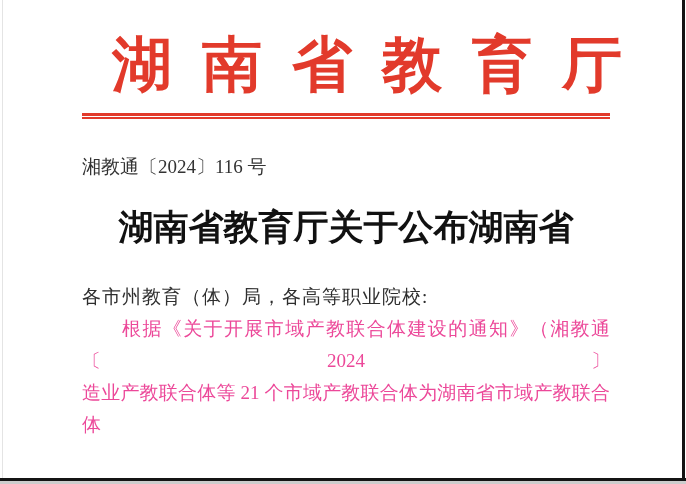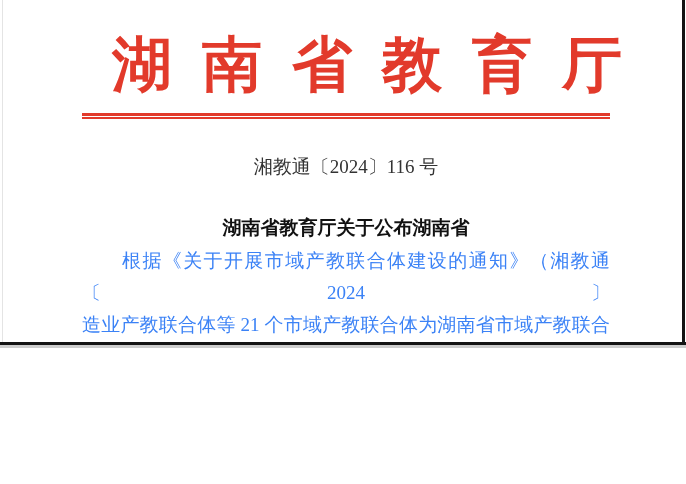--- a/index.html
+++ b/index.html
@@ -1,19 +1,19 @@
 <!DOCTYPE html>
 <html><head>
 <meta charset="utf-8">
 <style>
   html, body { margin: 0; padding: 0; background: #ffffff; }
   .page {
     position: relative;
     width: 686px;
-    height: 348px;
+    height: 484px;
     background: #ffffff;
     overflow: hidden;
     font-family: "Liberation Serif", "DejaVu Serif", serif;
     color: #222;
   }
   .content {
     margin-left: 82px;
     width: 528px;
   }
   
@@ -31,44 +31,44 @@
   
   .red-line {
     margin-top: 9px;
     height: 1px;
     background: #ffffff;
     border-top: 3px solid #e23a2b;
     border-bottom: 2px solid #e23a2b;
   }
   .doc-number {
     margin-top: 36px;
-    text-align: center;
+    text-align: left;
     font-size: 19px;
     line-height: 24px;
     color: #333333;
   }
   .notice-title {
     margin: 32px 0 0 0;
     text-align: center;
-    font-size: 19px;
+    font-size: 35px;
     line-height: 34px;
     font-weight: bold;
     color: #111111;
   }
   .salutation {
     margin-top: 36px;
     font-size: 19px;
     line-height: 32px;
     color: #2e2e2e;
     letter-spacing: 1px;
   }
   .para-line {
     font-size: 19px;
     line-height: 32px;
-    color: #3b82f6;
+    color: #ec4899;
     text-align: justify;
     text-align-last: justify;
     font-family: Liberation Serif, serif;
   }
   .para-line.first { text-indent: 40px; }
   
   .edge-right {
     position: absolute; top: 0; right: 1px;
     width: 3px; height: 100%;
     background: #141414;
@@ -99,20 +99,21 @@
     <div class="agency">湖南省教育厅</div>
 
     <div class="red-line"></div>
 
     <div class="doc-number">湘教通〔2024〕116 号</div>
 
     <div class="notice-title">
       <div>湖南省教育厅关于公布湖南省</div>
     </div>
 
+    <div class="salutation">各市州教育（体）局，各高等职业院校:</div>
 
     <div class="para-line first">根据《关于开展市域产教联合体建设的通知》（湘教通〔2024〕</div>
     <div class="para-line">造业产教联合体等 21 个市域产教联合体为湖南省市域产教联合体</div>
 
   </div>
 
   <div class="edge-left"></div>
   <div class="edge-right"></div>
   <div class="edge-bottom-line"></div>
   <div class="edge-bottom-strip"></div>

